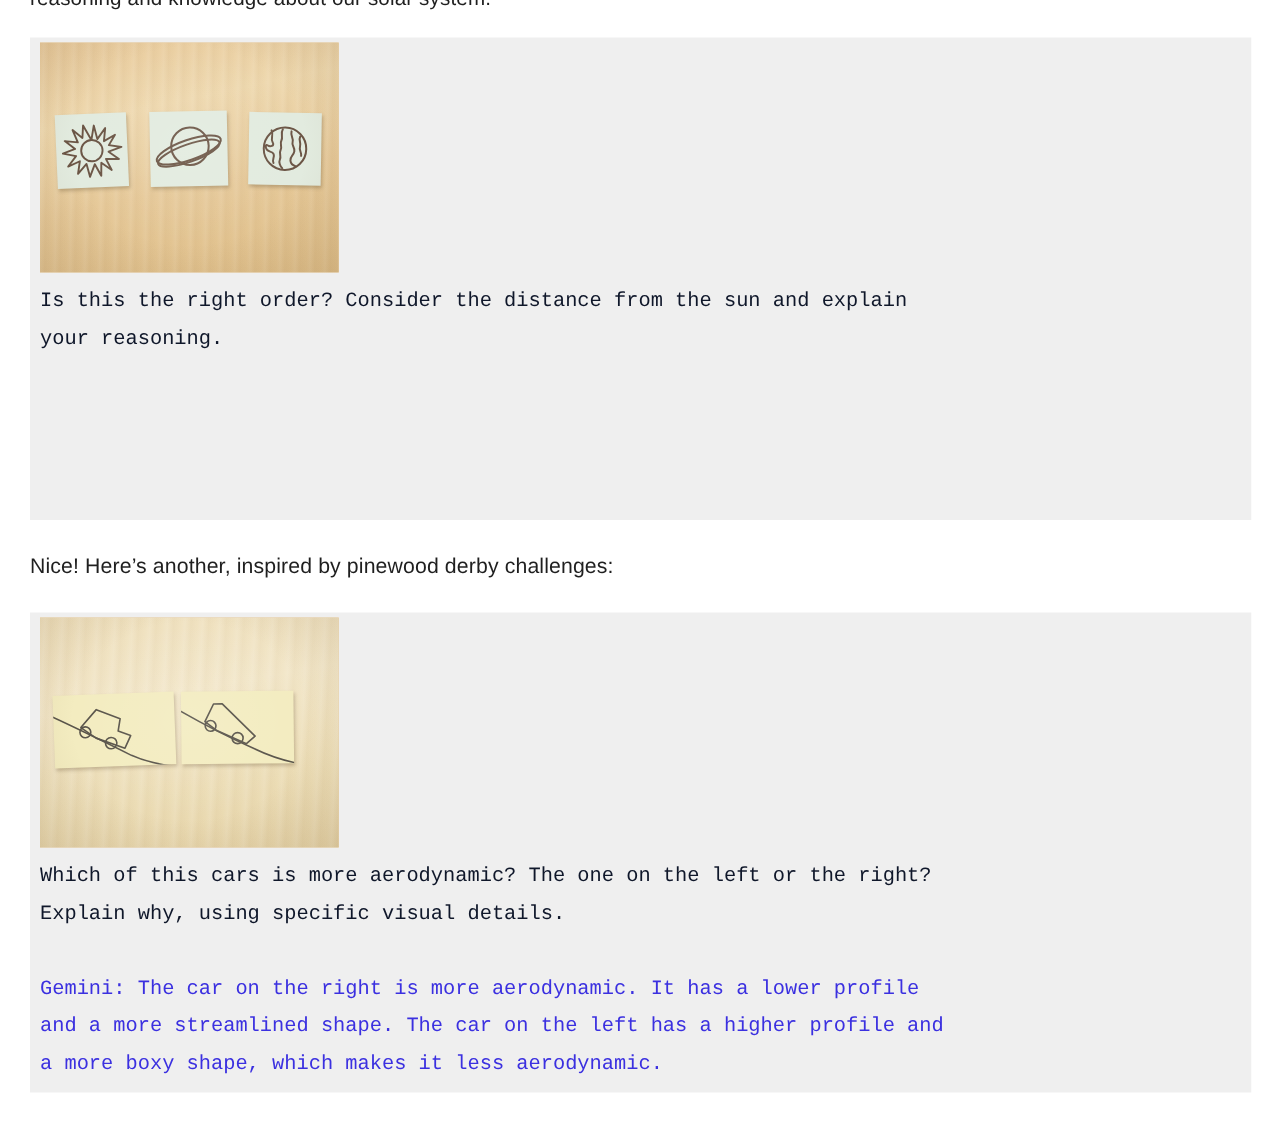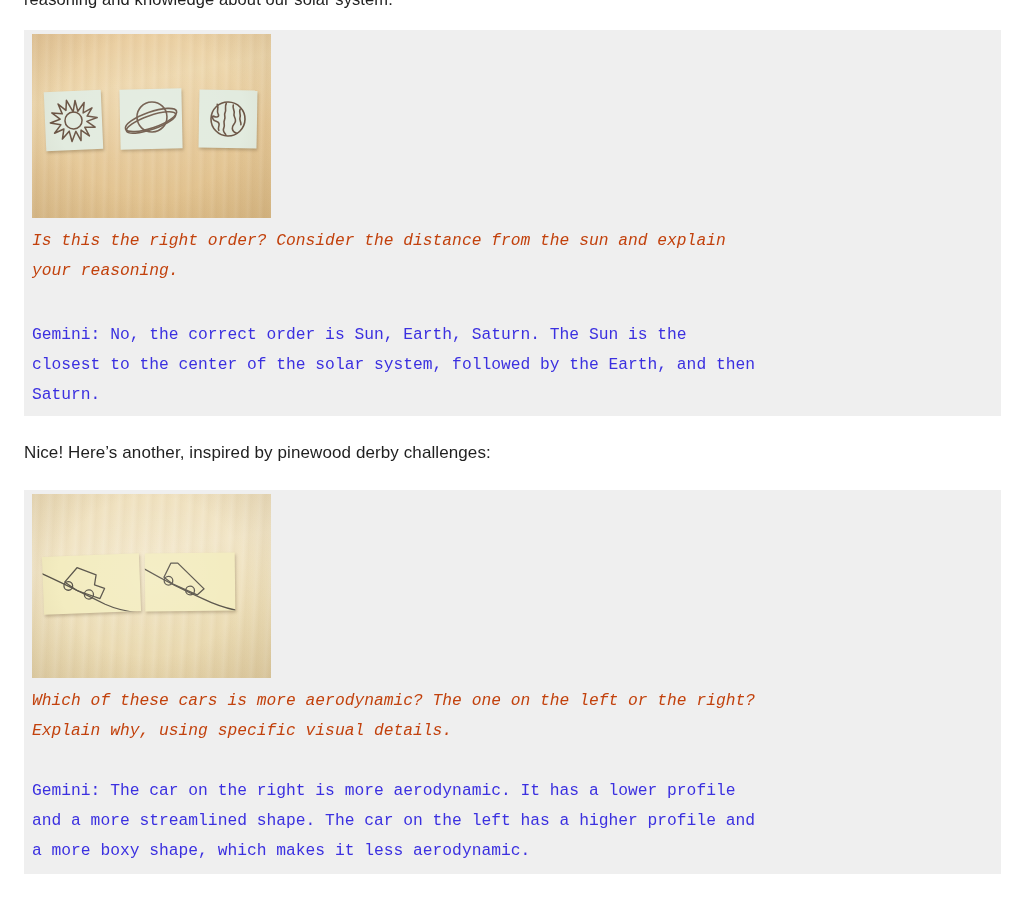--- a/index.html
+++ b/index.html
@@ -110,21 +110,21 @@
   .prompt-text, .gemini-text {
     position: absolute;
     left: 8px;
     width: 960px;
     font-family: "Liberation Mono", monospace;
     font-size: 16.3px;
     line-height: 30px;
     white-space: pre-wrap;
     letter-spacing: 0px;
   }
-  .prompt-text { color: #c2410c; font-style: italic; }
+  .prompt-text { color: #0f172a; }
   .gemini-text { color: #3b30e0; }
 
   #block-1 .prompt-text { top: 226px; }
   #block-1 .gemini-text { top: 320px; }
   #block-2 .prompt-text { top: 686px; }
   #block-2 .gemini-text { top: 776px; }
 
   
   .example-block > .prompt-text,
   .example-block > .gemini-text { position: absolute; }
@@ -187,23 +187,20 @@
           </g>
         </svg>
       </div>
 
       <div class="photo-vignette"></div>
     </div>
 
     <div class="prompt-text">Is this the right order? Consider the distance from the sun and explain
 your reasoning.</div>
 
-    <div class="gemini-text">Gemini: No, the correct order is Sun, Earth, Saturn. The Sun is the
-closest to the center of the solar system, followed by the Earth, and then
-Saturn.</div>
   </div>
 
   <div class="body-para">Nice! Here’s another, inspired by pinewood derby challenges:</div>
 
   <div class="example-block" id="block-2">
 
     <div class="photo">
       <div class="photo-wood wood-pale"></div>
 
       <div class="note-yellow" id="note-car-left">
@@ -224,21 +221,21 @@
             <path d="M19 24 L26 10 L33 10 L59 36 L52 42 L28 31 Z"></path>
             <circle cx="23.5" cy="27.5" r="4.3"></circle>
             <circle cx="45" cy="37.5" r="4.4"></circle>
           </g>
         </svg>
       </div>
 
       <div class="photo-vignette"></div>
     </div>
 
-    <div class="prompt-text">Which of these cars is more aerodynamic? The one on the left or the right?
+    <div class="prompt-text">Which of this cars is more aerodynamic? The one on the left or the right?
 Explain why, using specific visual details.</div>
 
     <div class="gemini-text">Gemini: The car on the right is more aerodynamic. It has a lower profile
 and a more streamlined shape. The car on the left has a higher profile and
 a more boxy shape, which makes it less aerodynamic.</div>
   </div>
 
 </div>
 
 </body></html>

